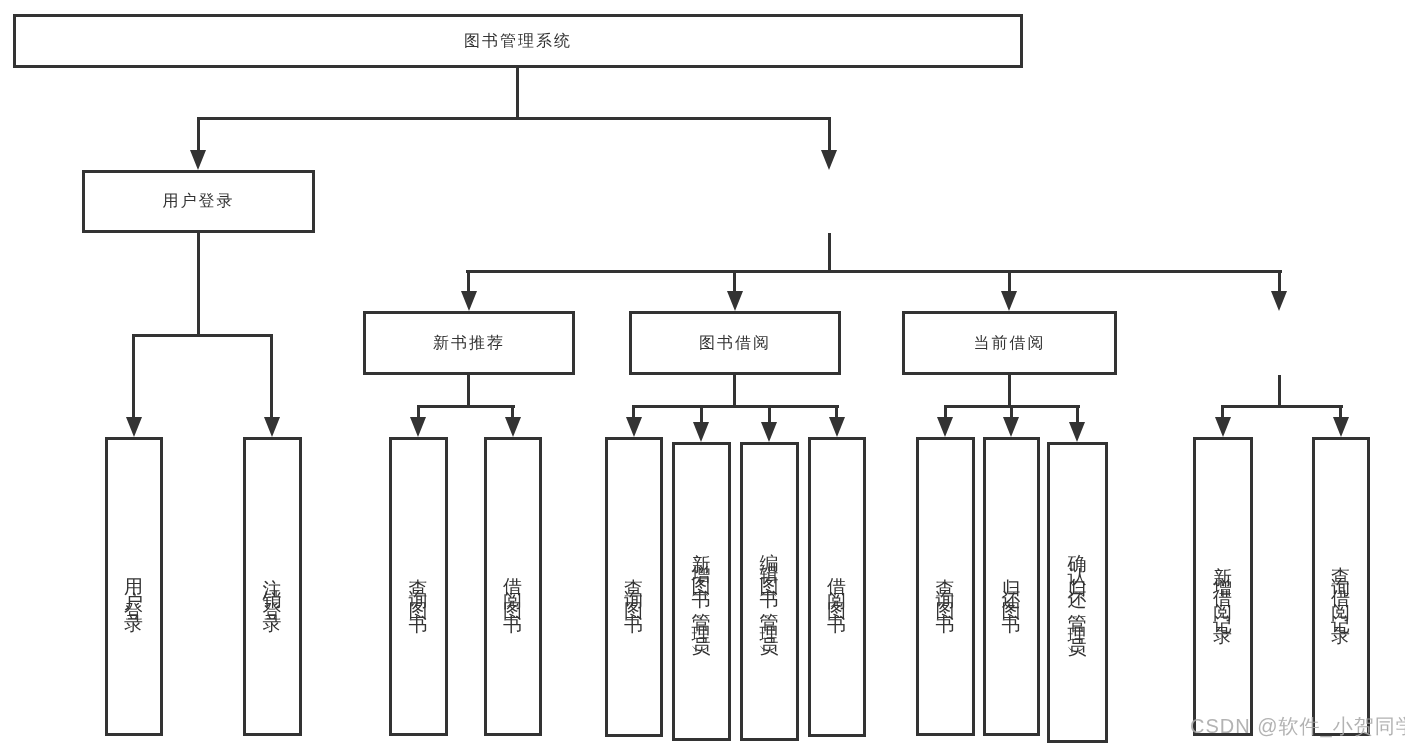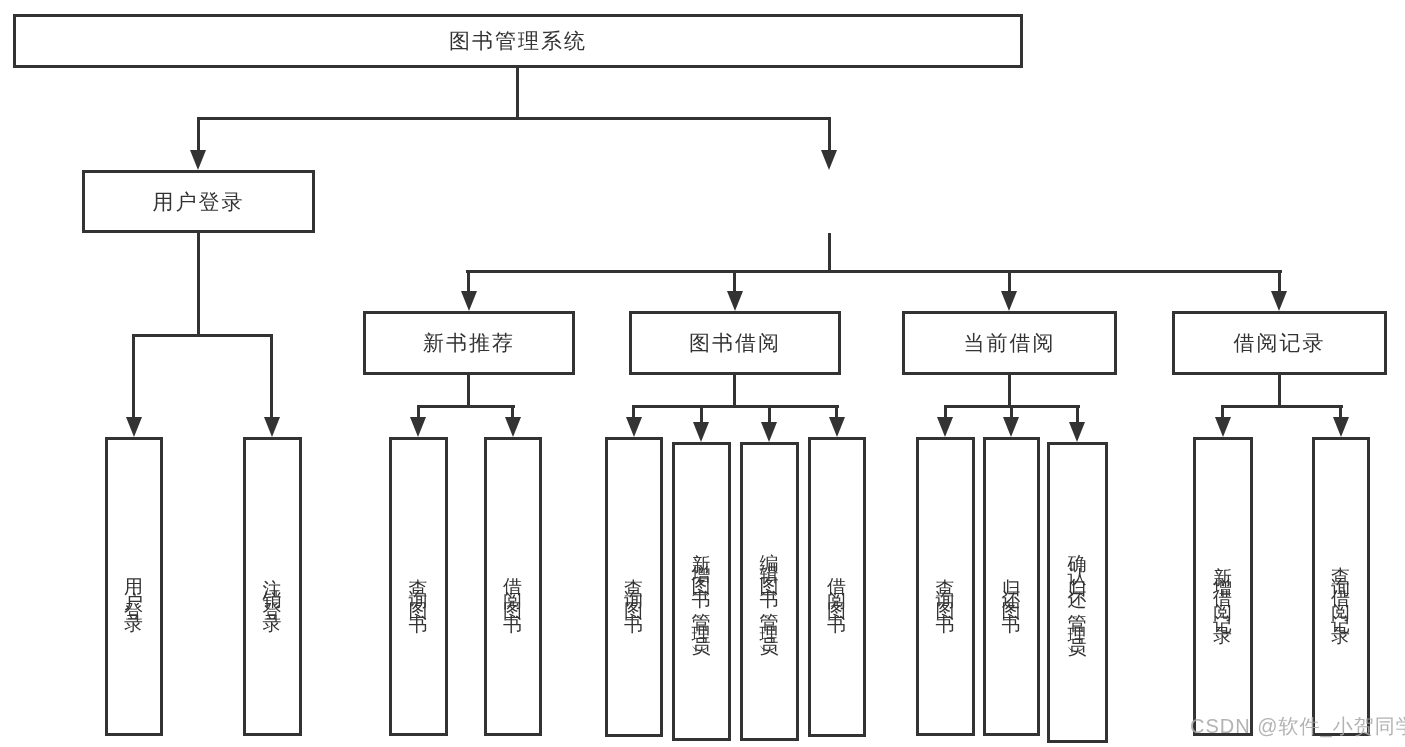--- a/index.html
+++ b/index.html
@@ -10,21 +10,21 @@
     font-family:"Liberation Sans","DejaVu Sans",sans-serif;
     color:#333333;
     overflow:hidden;
   }
   .box{
     position:absolute;
     box-sizing:border-box;
     border:3px solid #333333;
     background:#ffffff;
     display:flex;align-items:center;justify-content:center;
-    font-size:21px;
+    font-size:16px;
     letter-spacing:2px;
     text-align:center;
   }
   .vbox{
     writing-mode:vertical-rl;
     text-orientation:mixed;
     letter-spacing:12px;
     line-height:1;
     font-size:19px;
   }
@@ -84,23 +84,20 @@
   <div class="ah" style="left:1271px;top:291px;"></div>
 
   <div class="box" style="left:363px;top:311px;width:212px;height:64px;">
     <span>新书推荐</span>
   </div>
   <div class="box" style="left:902px;top:311px;width:215px;height:64px;">
     <span>当前借阅</span>
   </div>
   <div class="box" style="left:629px;top:311px;width:212px;height:64px;">
     <span>图书借阅</span>
-  </div>
-  <div class="box" style="left:1172px;top:311px;width:215px;height:64px;">
-    <span>借阅记录</span>
   </div>
 
   <div class="line" style="left:467px;top:375px;width:3px;height:33px;"></div>
   <div class="line" style="left:417px;top:405px;width:98px;height:3px;"></div>
   <div class="line" style="left:417px;top:405px;width:3px;height:15px;"></div>
   <div class="ah" style="left:410px;top:417px;"></div>
   <div class="line" style="left:511px;top:405px;width:3px;height:15px;"></div>
   <div class="ah" style="left:505px;top:417px;"></div>
 
   <div class="line" style="left:733px;top:375px;width:3px;height:33px;"></div>

